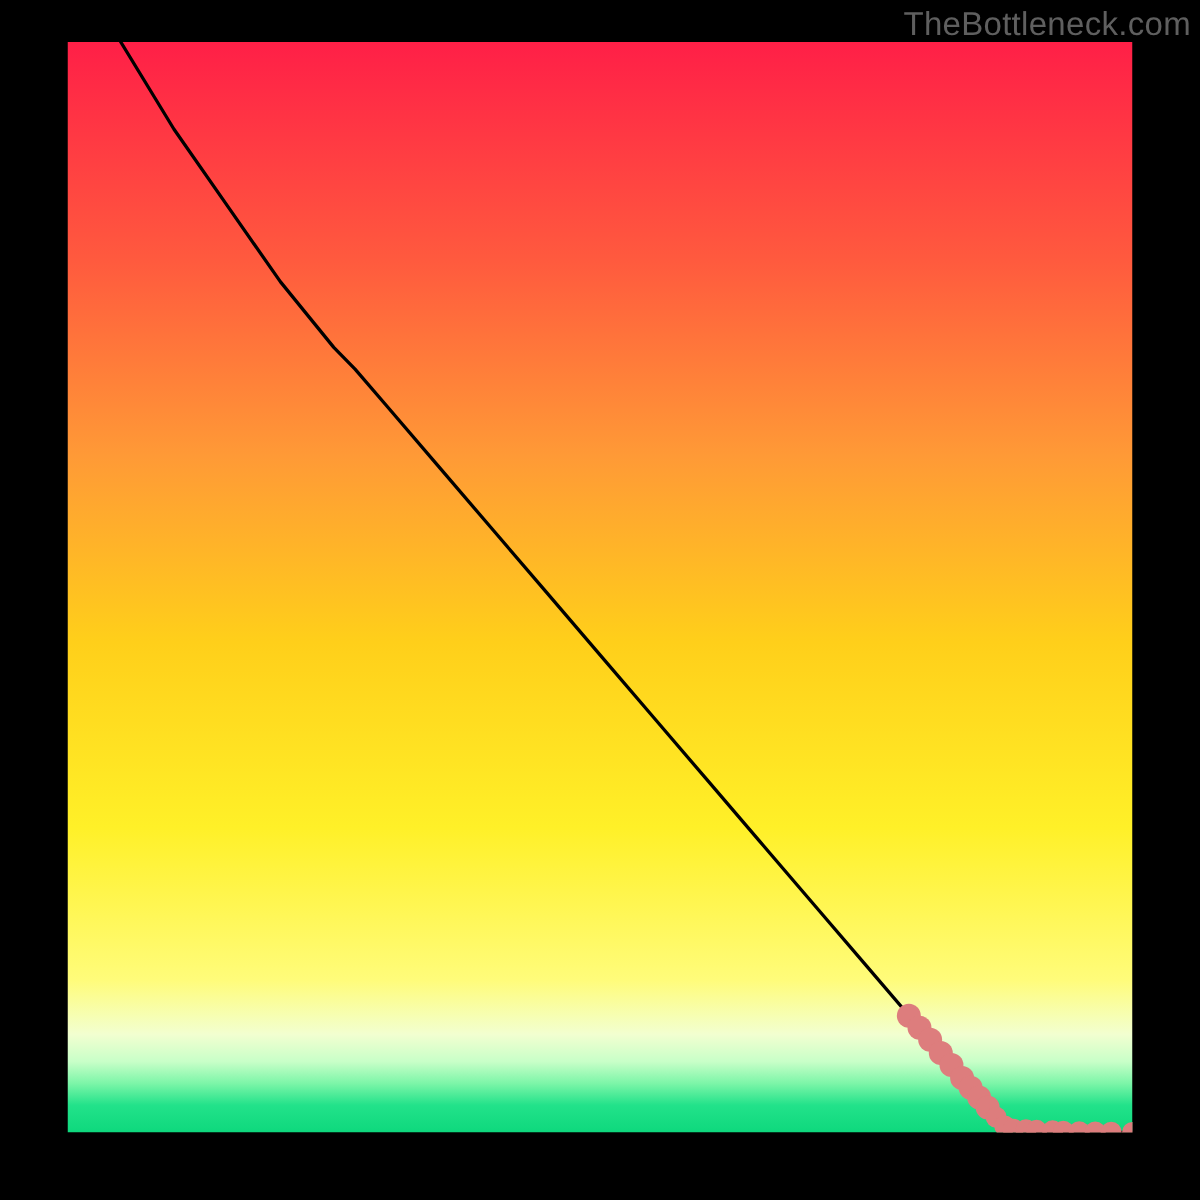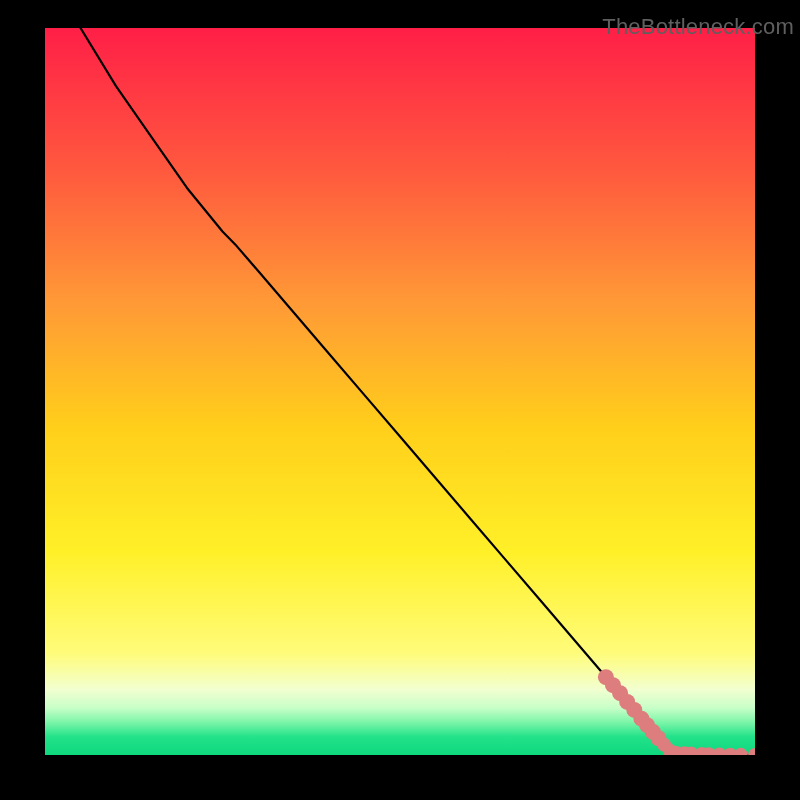--- a/index.html
+++ b/index.html
@@ -12,21 +12,21 @@
     font-family: Arial, Helvetica, sans-serif;
   }
   .frame {
     position: relative;
     width: 800px;
     height: 800px;
     background: #000;
   }
   .watermark {
     position: absolute;
-    top: 14px;
+    top: 3px;
     right: 6px;
     font-size: 22px;
     font-weight: 500;
     color: #5f5f5f;
     letter-spacing: 0.2px;
     z-index: 10;
   }
   .plot-wrap {
     position: absolute;
     left: 45px;

